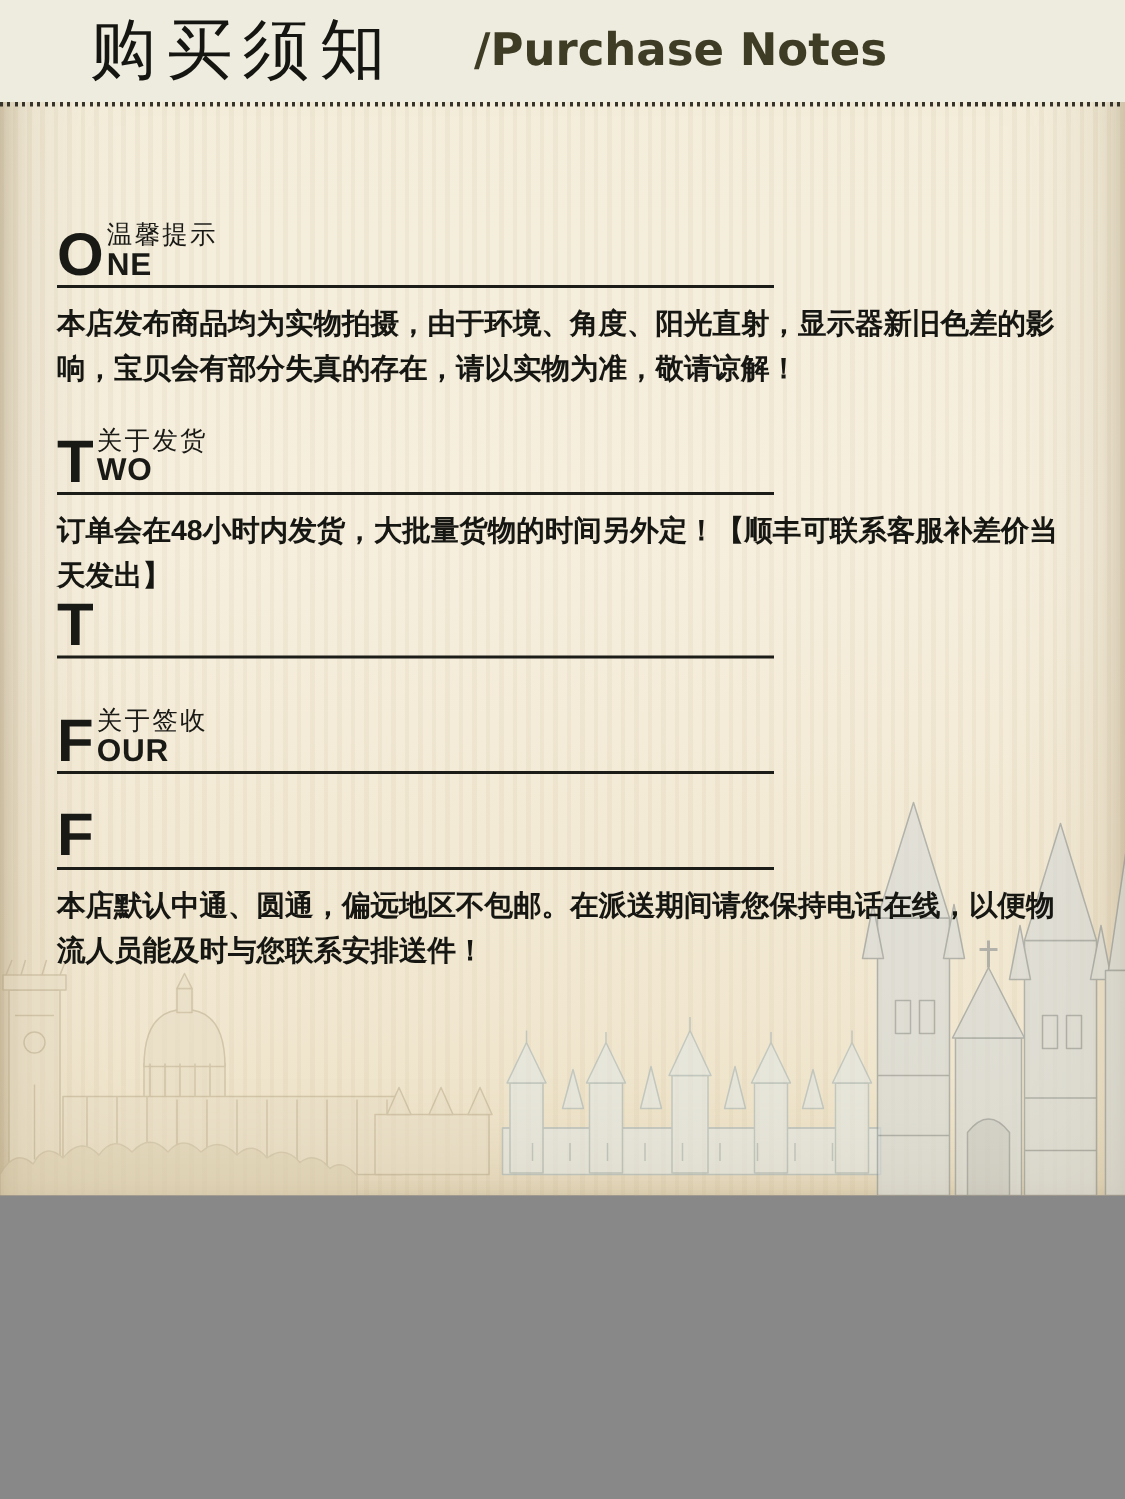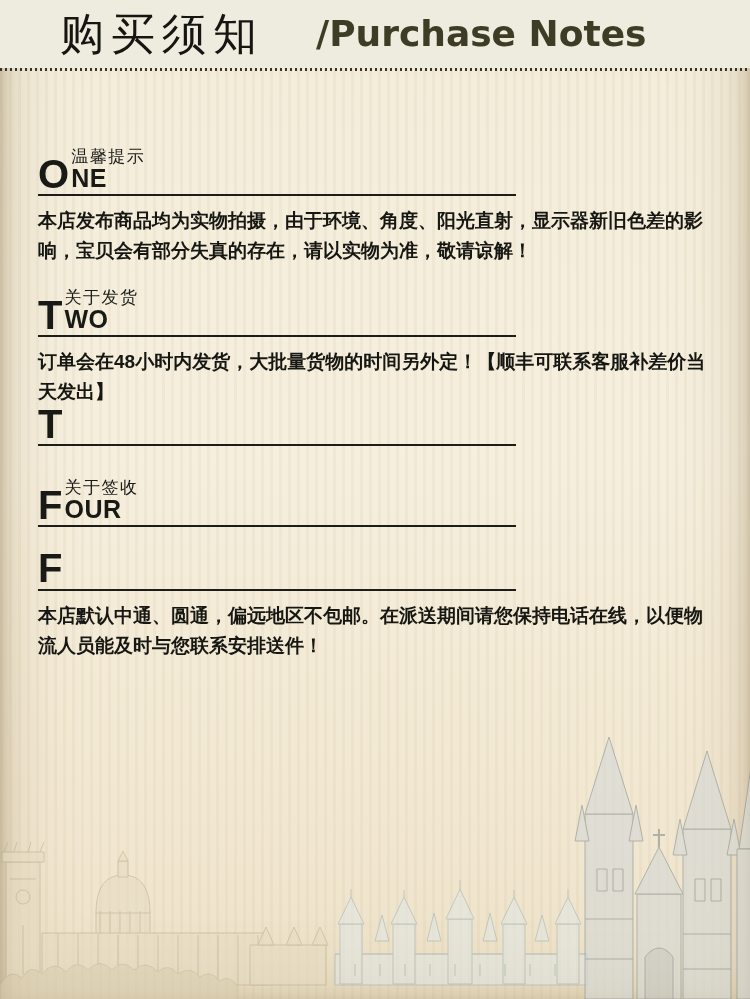--- a/index.html
+++ b/index.html
@@ -2,21 +2,21 @@
 <html><head>
 <meta charset="utf-8">
 <style>
   html,body{margin:0;padding:0;}
   body{
     font-family:"Liberation Sans","DejaVu Sans",sans-serif;
     background:#888;
   }
   .page{
     position:relative;
-    width:750px;height:999px;
+    width:750px;height:797px;
     margin:0 auto;
     overflow:hidden;
     background:
       repeating-linear-gradient(90deg, rgba(205,188,155,.14) 0 3px, rgba(255,255,255,0) 3px 9px),
       linear-gradient(180deg,#f3edda 0%,#f6efde 45%,#f1e7d0 85%,#ece1c6 100%);
     box-shadow:inset 0 0 70px rgba(163,140,100,.35), inset 12px 0 18px -10px rgba(140,120,85,.45), inset -12px 0 18px -10px rgba(140,120,85,.35);
   }
   
   .header{
     position:relative;
@@ -30,21 +30,21 @@
     margin:0 0 0 60px;
     font-size:44px;
     font-weight:400;
     letter-spacing:7px;
     color:#151511;
     line-height:1;
   }
   .title-en{
     margin-left:52px;
     font-family:"DejaVu Sans","Liberation Sans",sans-serif;
-    font-size:36px;
+    font-size:30px;
     font-weight:700;
     color:#3e3c24;
     line-height:1;
   }
   .dotted-divider{
     position:relative;
     height:3px;
     background:repeating-linear-gradient(90deg,#35332a 0 2px,rgba(0,0,0,0) 2px 5px);
     z-index:2;
   }
@@ -72,21 +72,21 @@
     margin-left:2px;
   }
   .head-cn{
     font-size:17px;
     font-weight:500;
     letter-spacing:1.5px;
     line-height:1.18;
     color:#191915;
   }
   .head-rest{
-    font-size:25px;
+    font-size:21px;
     font-weight:800;
     letter-spacing:.5px;
     line-height:.92;
     color:#191915;
   }
   .rule{
     width:478px;
     height:2px;
     margin-top:4px;
     background:#1c1c18;

